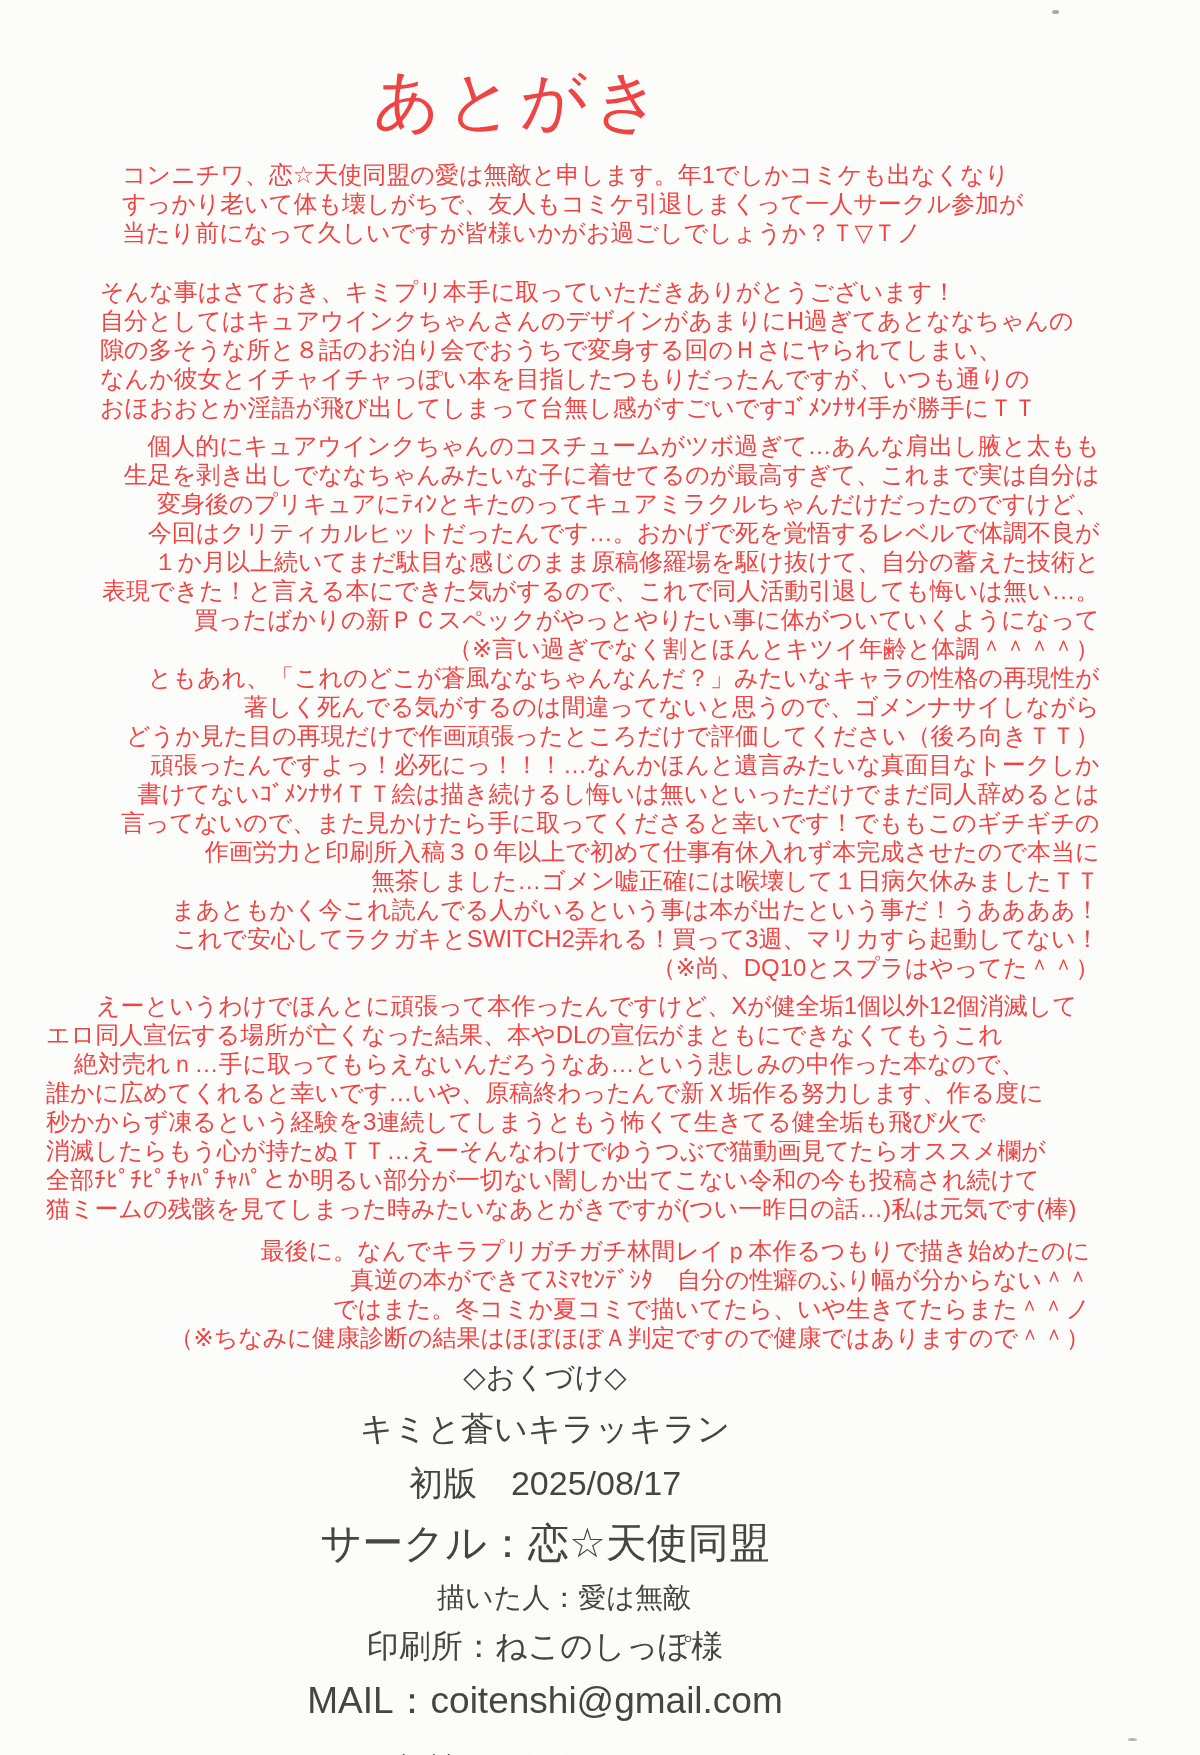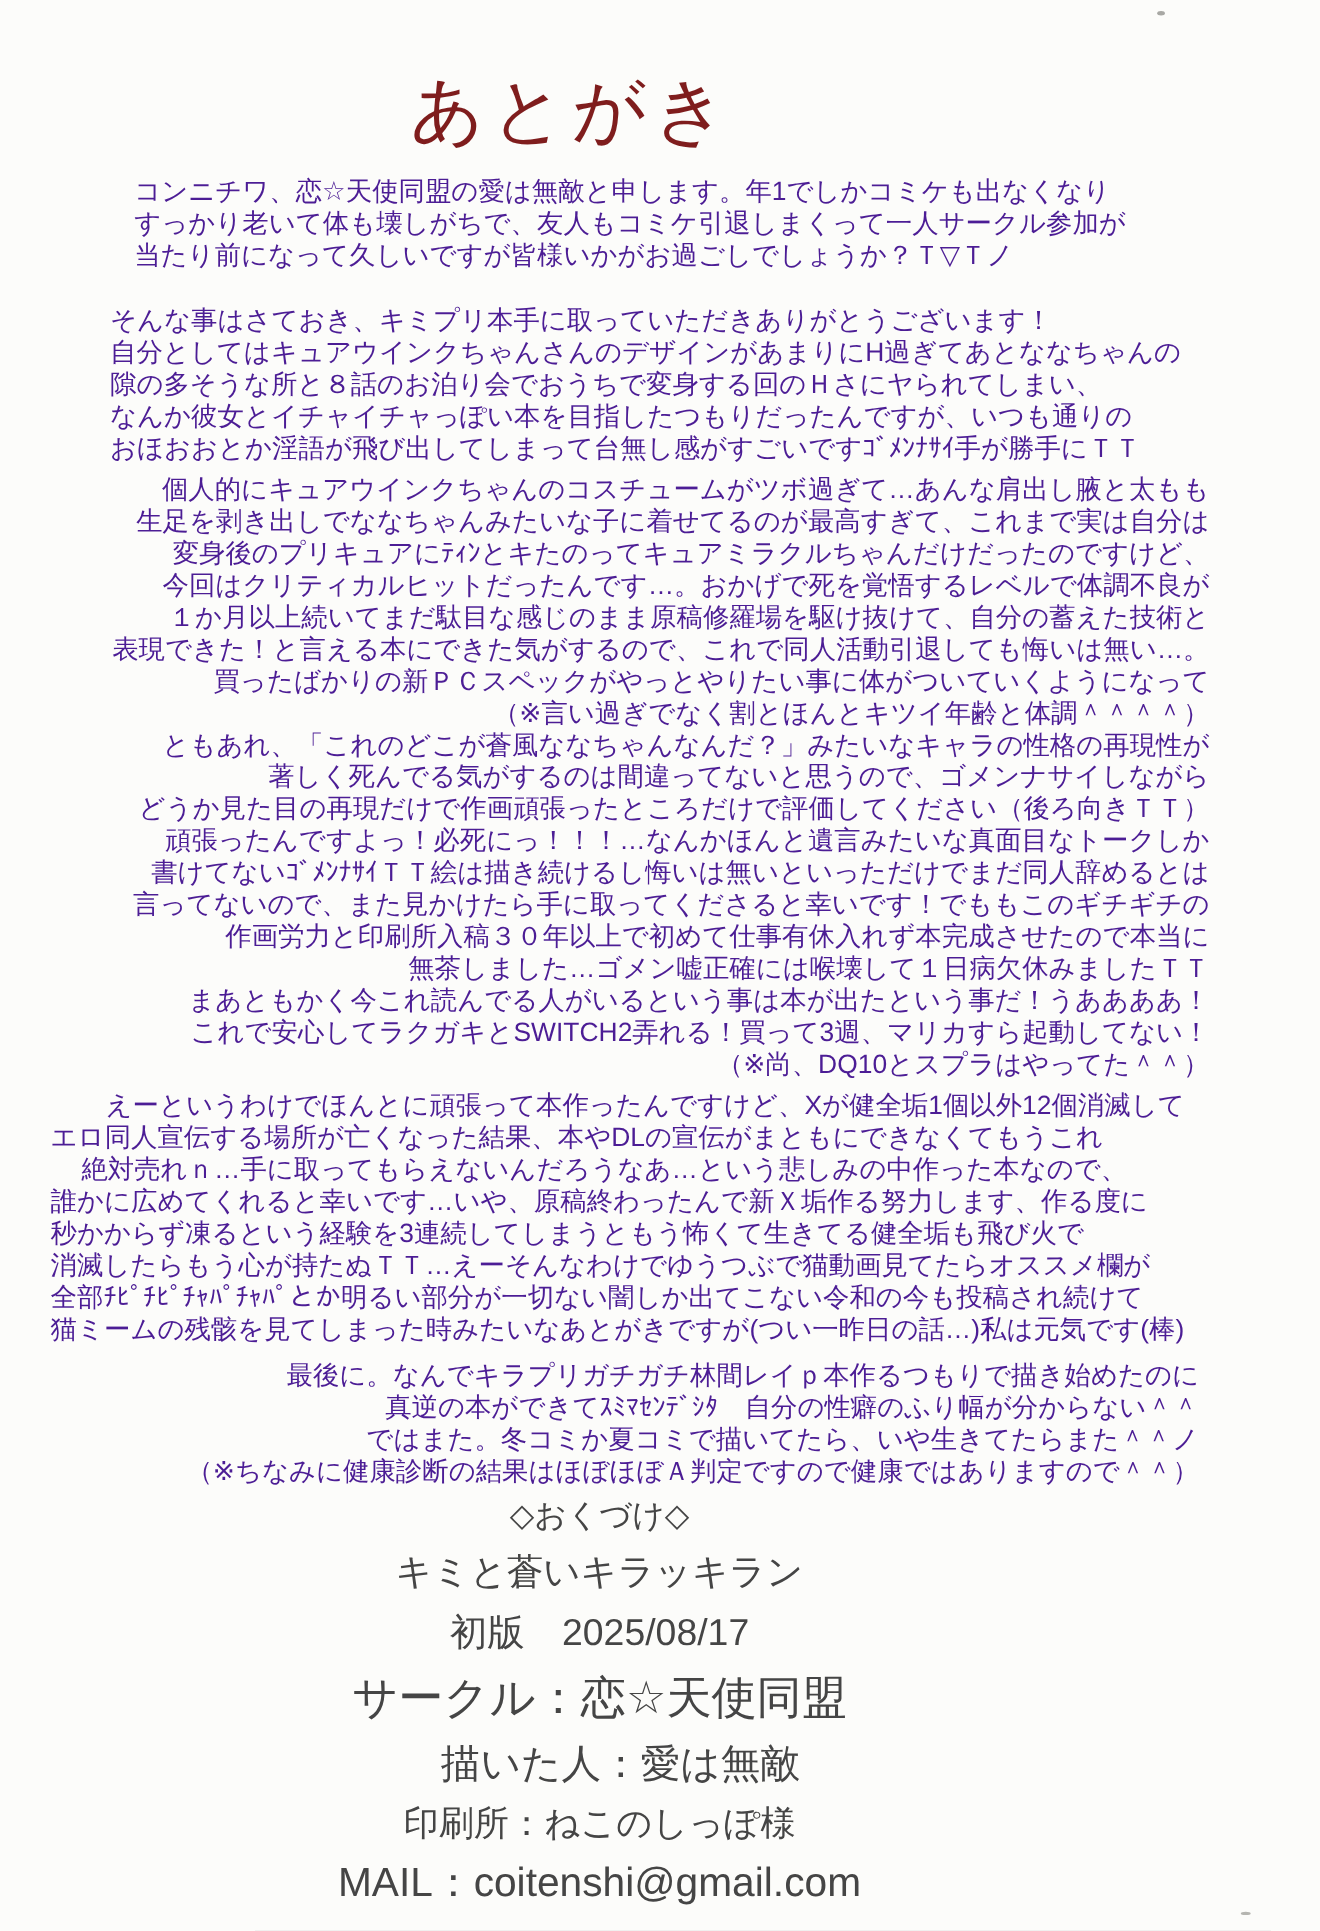--- a/index.html
+++ b/index.html
@@ -14,29 +14,29 @@
     color: #484848;
   }
   .title {
     position: absolute;
     top: 56px;
     left: 0;
     width: 1040px;
     text-align: center;
     font-size: 66px;
     letter-spacing: 6px;
-    color: #7f1d1d;
+    color: #ef4444;
     font-weight: 500;
   }
   .block {
     position: absolute;
     font-size: 24px;
     line-height: 29px;
     white-space: nowrap;
-    color: #4c1d95;
+    color: #ef4444;
   }
   .p1 { top: 160px; left: 122px; }
   .p2 { top: 277px; left: 100px; }
   .p3 { top: 431px; left: 102px; text-align: right; }
   .p4 { top: 991px; left: 46px; }
   .p5 { top: 1236px; left: 0; width: 1090px; text-align: right; white-space: nowrap; }
   .in10 { padding-left: 10px; }
   .in28 { padding-left: 28px; }
   .in50 { padding-left: 50px; }
   .colophon {
@@ -45,21 +45,21 @@
     left: 0;
     width: 1090px;
     text-align: center;
     color: #454545;
     white-space: nowrap;
   }
   .c0 { font-size: 29px; margin-bottom: 9px; }
   .c1 { font-size: 33px; margin-bottom: 9px; }
   .c2 { font-size: 34px; margin-bottom: 9px; }
   .c3 { font-size: 41px; margin-bottom: 8px; }
-  .c4 { font-size: 36px; margin-bottom: 8px; padding-left: 38px; }
+  .c4 { font-size: 28px; margin-bottom: 8px; padding-left: 38px; }
   .c5 { font-size: 32px; margin-bottom: 7px; }
   .c6 { font-size: 37px; margin-bottom: 21px; }
   .c7 { font-size: 36px; margin-bottom: 6px; }
   .speck {
     position: absolute;
     background: #a8a8a4;
     border-radius: 50%;
   }
   .speck-a { top: 10px; left: 1052px; width: 7px; height: 4px; }
   .speck-b { top: 1738px; left: 1128px; width: 9px; height: 3px; background:#b5b5b0; }

